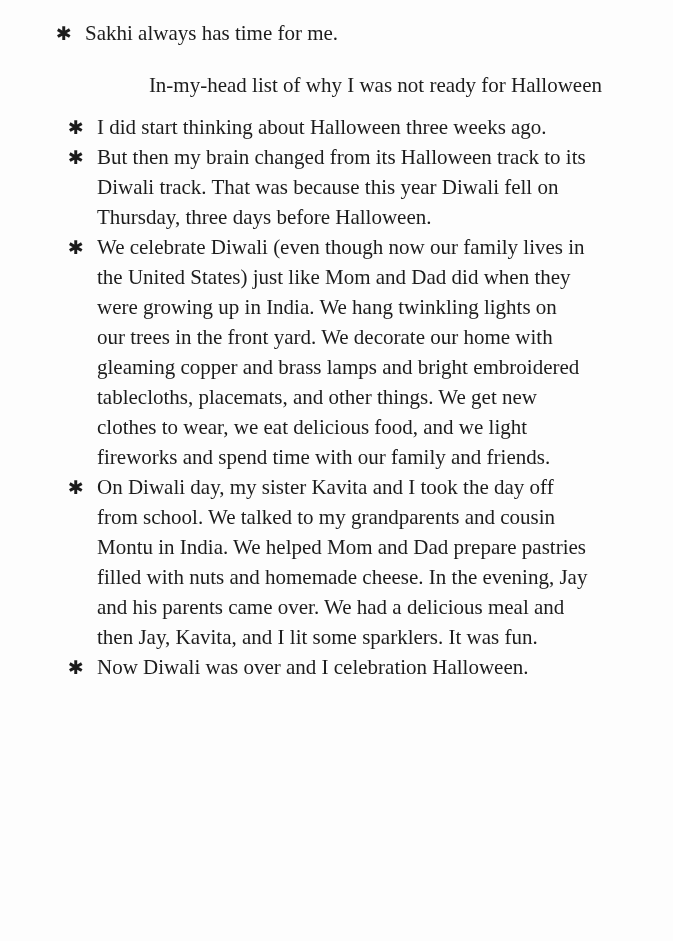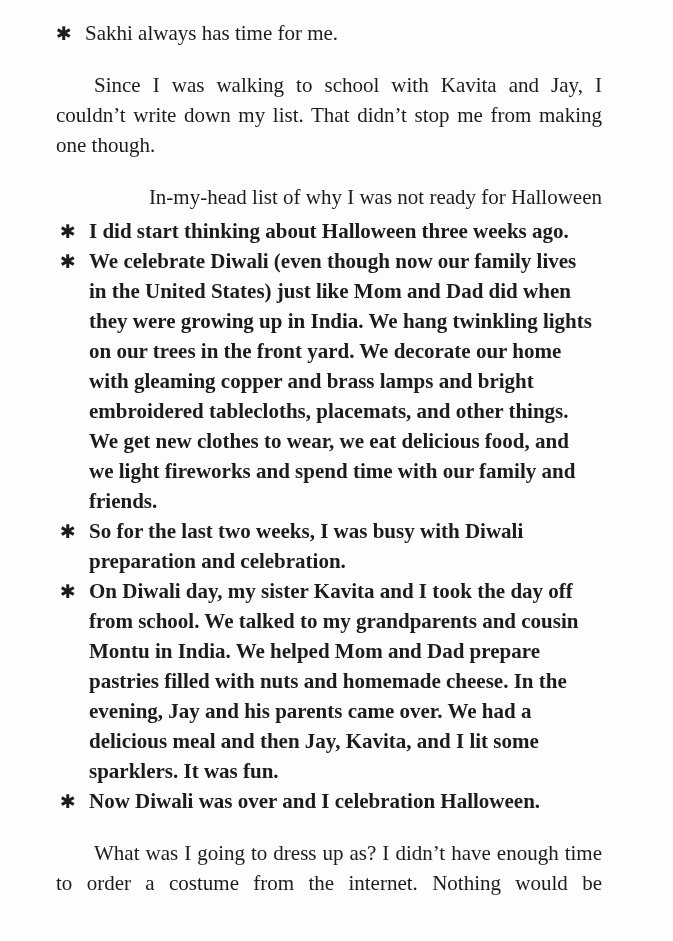--- a/index.html
+++ b/index.html
@@ -28,23 +28,22 @@
   .para.cut {
     
     text-align-last: justify;
   }
   .intro {
     margin: 22px 0 0 0;
     text-align: right;
     text-indent: 38px;
   }
   .list {
-    margin: 4px;
+    margin: 12px;
     padding: 0;
-    font-weight: bold;
   }
   .item {
     margin: 0;
     padding-left: 29px;
     text-indent: -29px;
     text-align: left;
   }
   .marker {
     display: inline-block;
     width: 29px;
@@ -56,37 +55,35 @@
 </style>
 </head>
 <body>
 
 <div class="page">
 
   <div class="item">
     <span class="marker">✱</span><span>Sakhi always has time for me.</span>
   </div>
 
-  <p class="para">Since I was walking to school with Kavita and Jay, I couldn’t write down my list. That didn’t stop me from making one though.</p>
 
   <p class="intro">In-my-head list of why I was not ready for Halloween</p>
 
   <div class="list">
     <div class="item">
       <span class="marker">✱</span><span>I did start thinking about Halloween three weeks ago.</span>
     </div>
     <div class="item">
-      <span class="marker">✱</span><span>We celebrate Diwali (even though now our family lives in the United States) just like Mom and Dad did when they were growing up in India. We hang twinkling lights on our trees in the front yard. We decorate our home with gleaming copper and brass lamps and bright embroidered tablecloths, placemats, and other things. We get new clothes to wear, we eat delicious food, and we light fireworks and spend time with our family and friends.</span>
+      <span class="marker">✱</span><span>But then my brain changed from its Halloween track to its Diwali track. That was because this year Diwali fell on Thursday, three days before Halloween.</span>
     </div>
     <div class="item">
-      <span class="marker">✱</span><span>So for the last two weeks, I was busy with Diwali preparation and celebration.</span>
+      <span class="marker">✱</span><span>We celebrate Diwali (even though now our family lives in the United States) just like Mom and Dad did when they were growing up in India. We hang twinkling lights on our trees in the front yard. We decorate our home with gleaming copper and brass lamps and bright embroidered tablecloths, placemats, and other things. We get new clothes to wear, we eat delicious food, and we light fireworks and spend time with our family and friends.</span>
     </div>
     <div class="item">
       <span class="marker">✱</span><span>On Diwali day, my sister Kavita and I took the day off from school. We talked to my grandparents and cousin Montu in India. We helped Mom and Dad prepare pastries filled with nuts and homemade cheese. In the evening, Jay and his parents came over. We had a delicious meal and then Jay, Kavita, and I lit some sparklers. It was fun.</span>
     </div>
     <div class="item">
       <span class="marker">✱</span><span>Now Diwali was over and I celebration Halloween.</span>
     </div>
   </div>
 
-  <p class="para cut">What was I going to dress up as? I didn’t have enough time to order a costume from the internet. Nothing would be</p>
 
 </div>
 
 </body></html>

